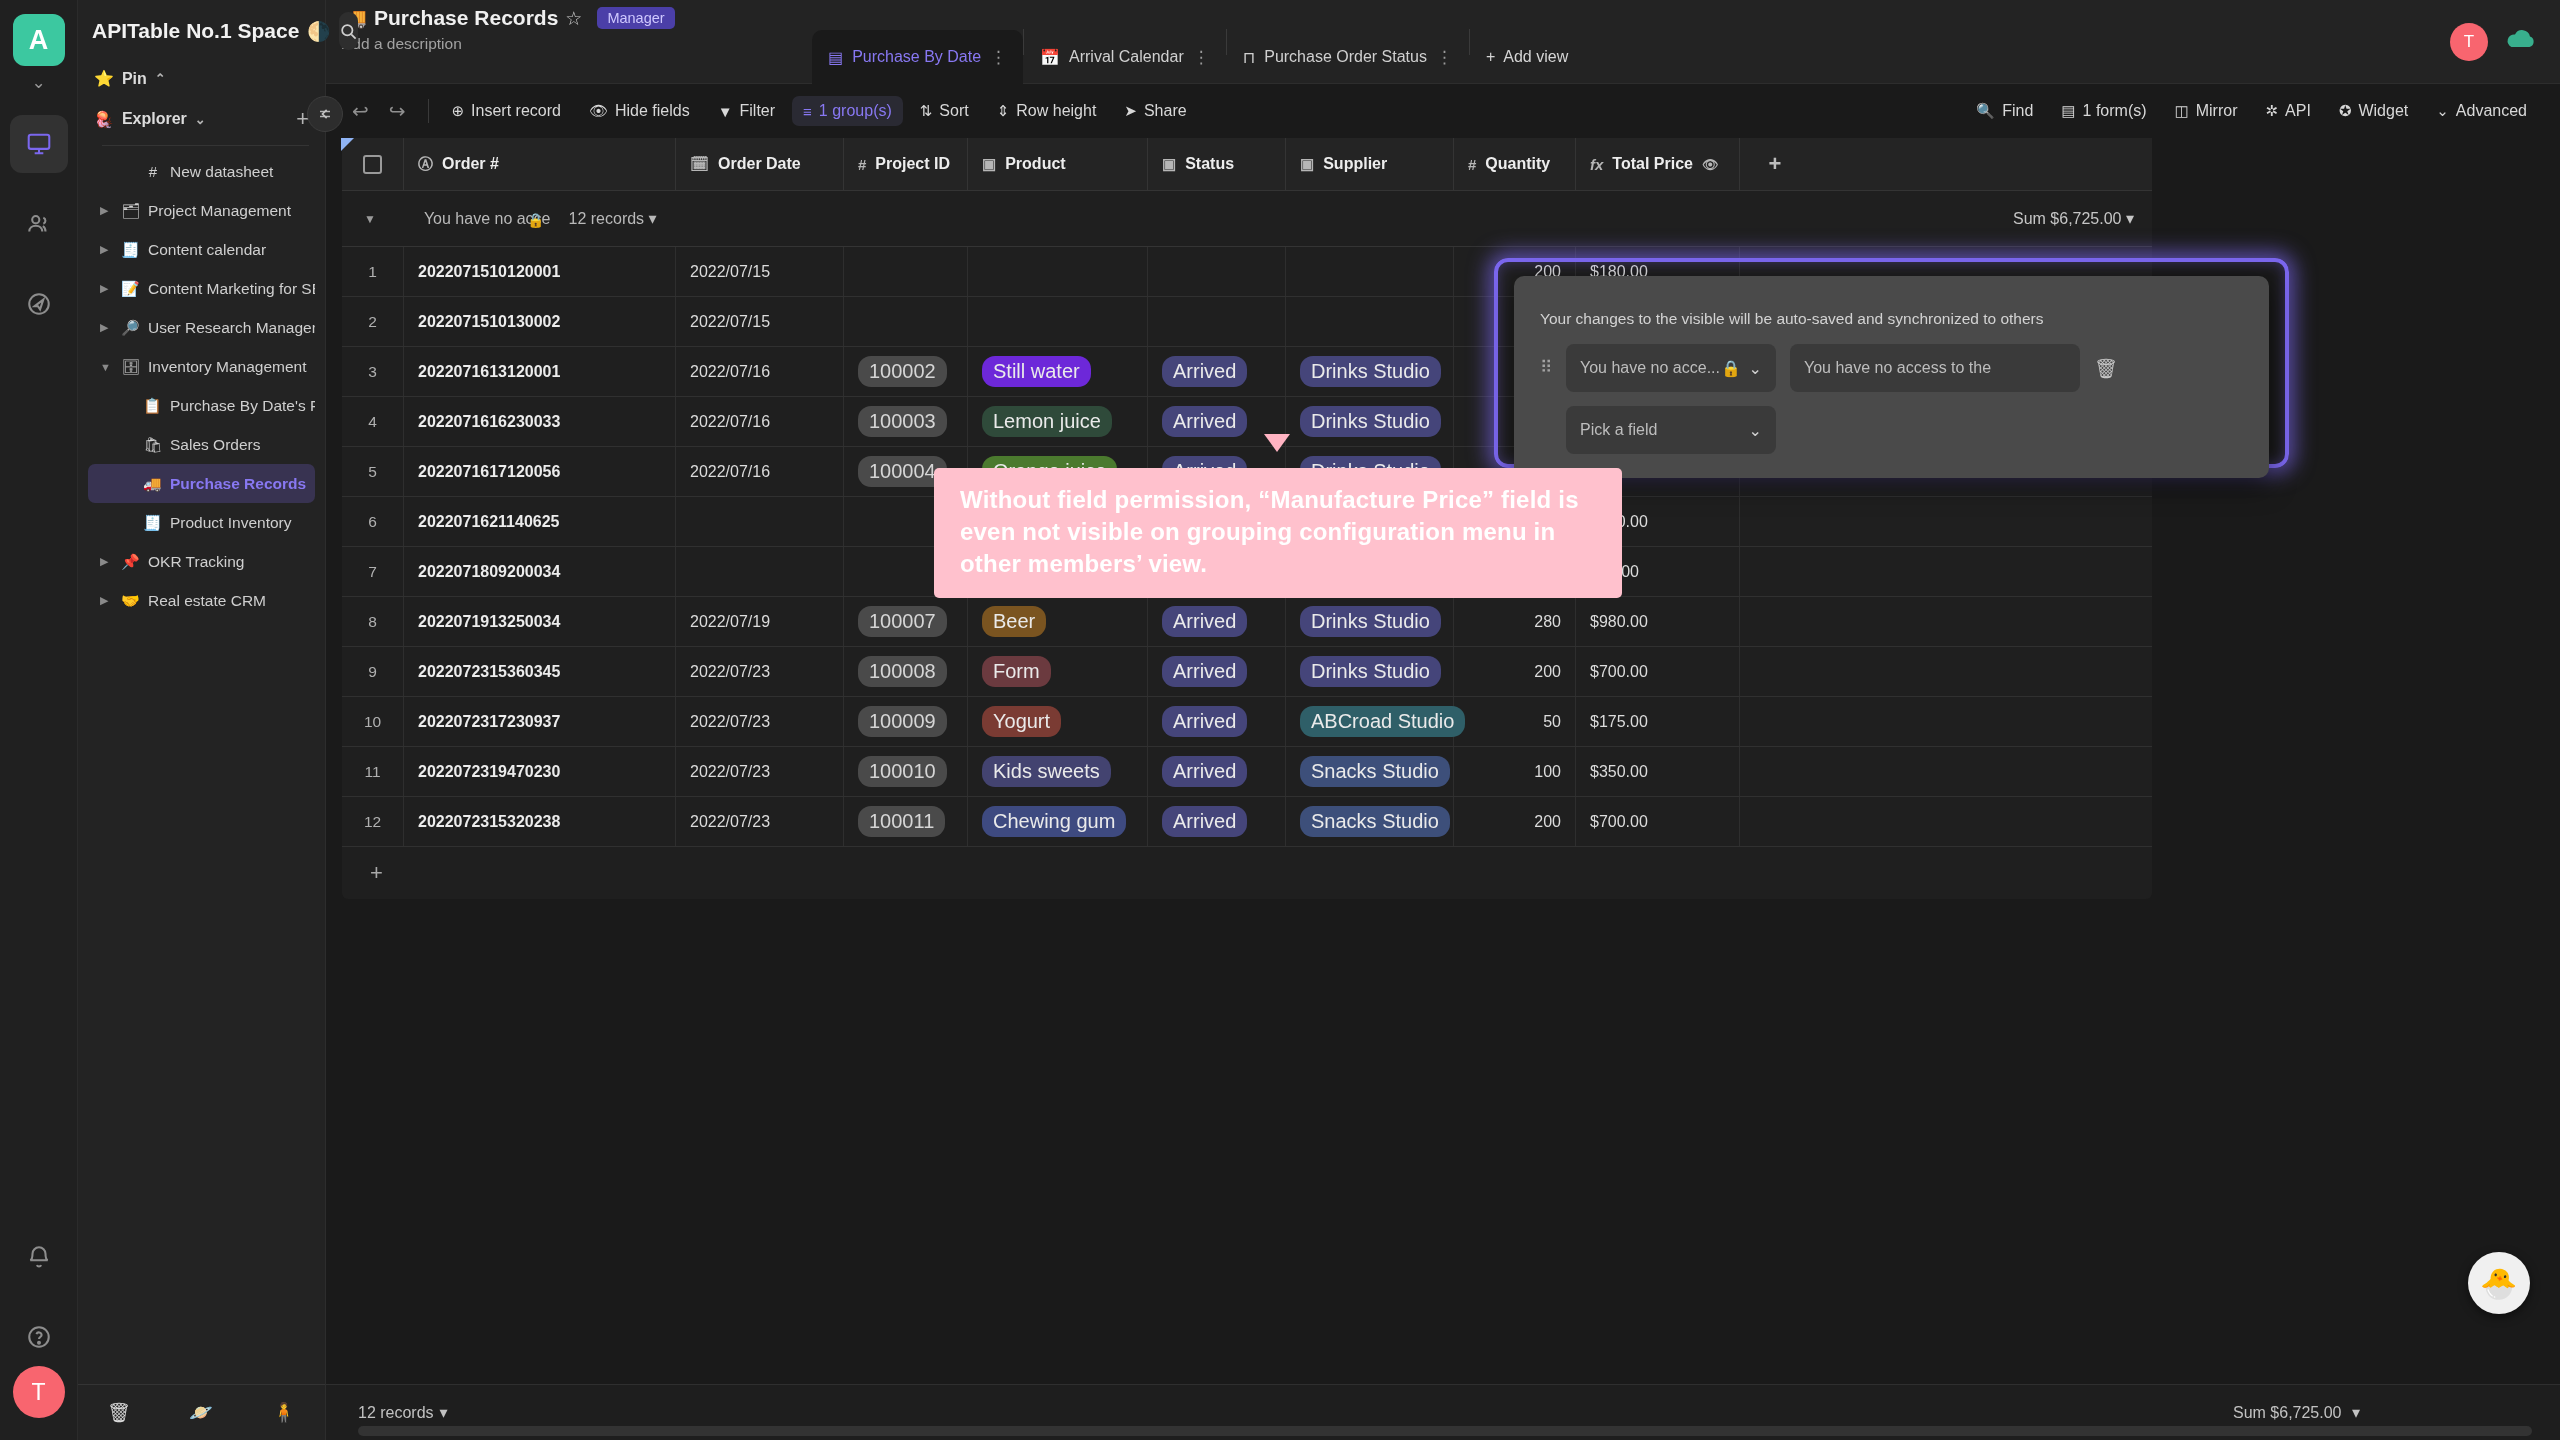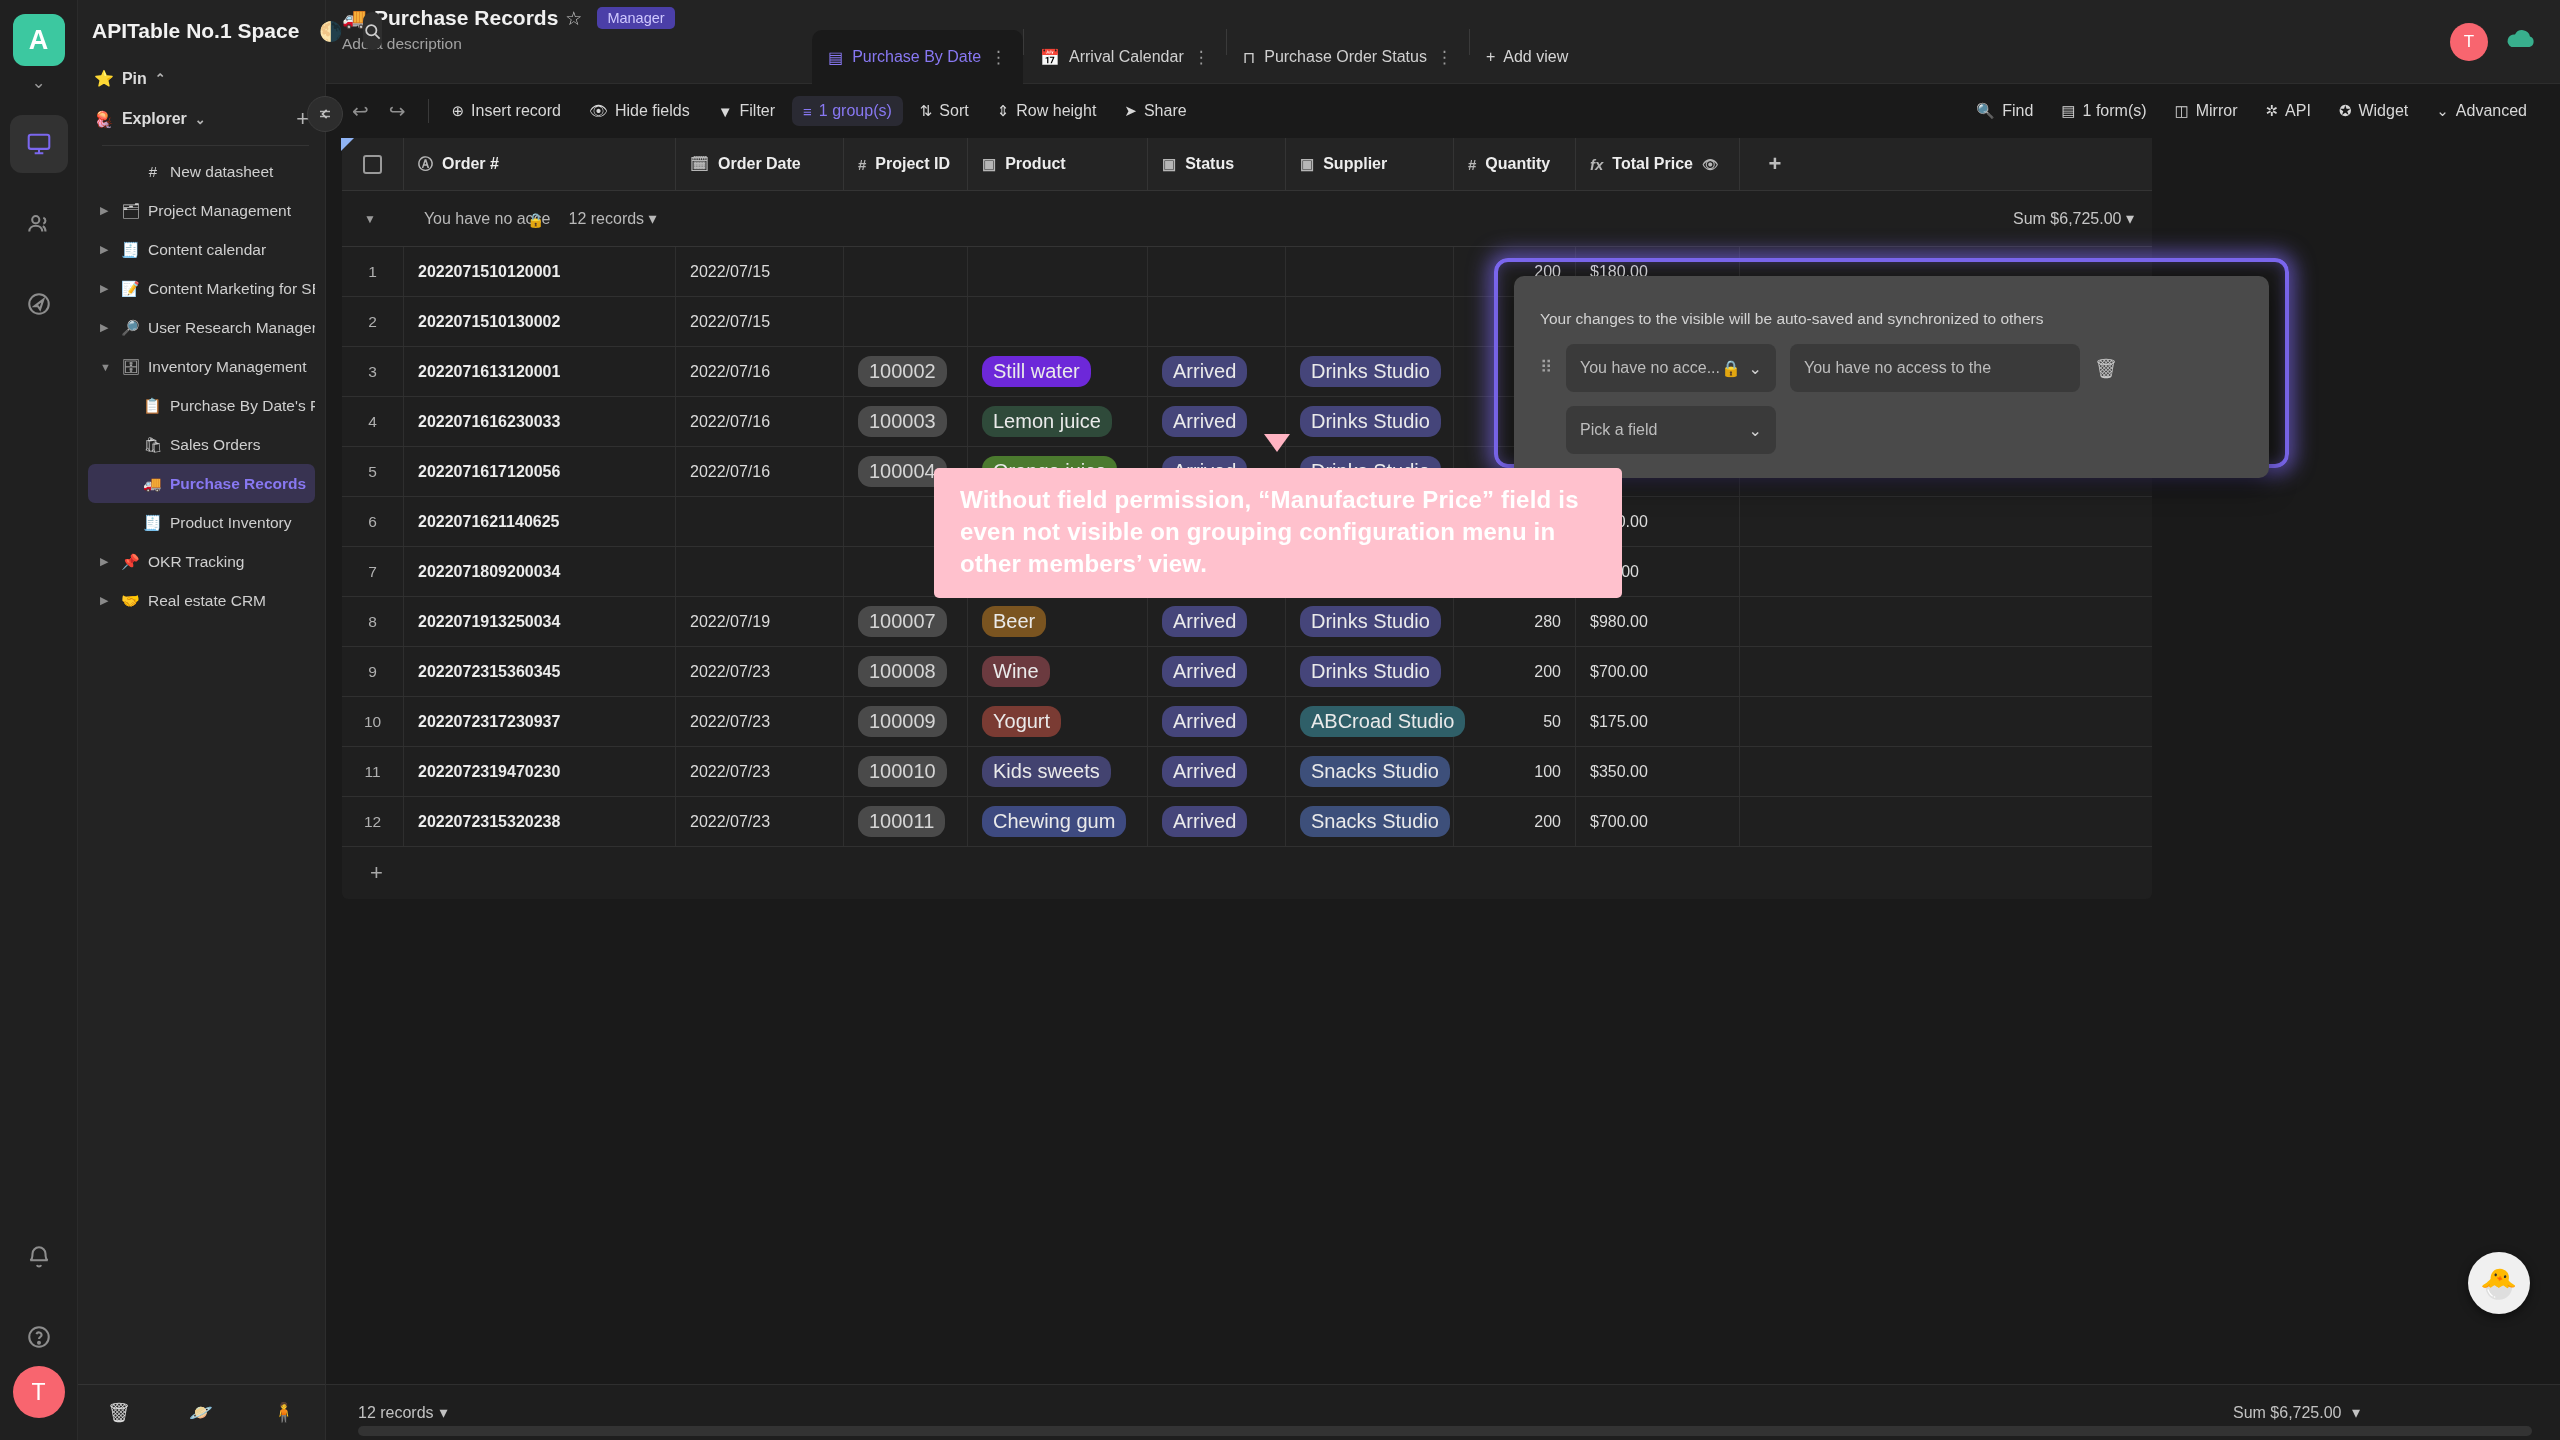--- a/index.html
+++ b/index.html
@@ -44,21 +44,21 @@
 
   
   .sidebar {
     width: 248px; height: 100%; background: #232323;
     border-right: 1px solid #2d2d2d;
     display: flex; flex-direction: column;
     flex: 0 0 248px;
     position: relative;
   }
   .sb-head {
-    display: flex; align-items: center; gap: 20px;
+    display: flex; align-items: center; gap: 8px;
     padding: 12px 12px 10px 14px;
   }
   .sb-title {
     font-size: 21px; font-weight: bold; color: #f2f2f2;
     white-space: nowrap;
   }
   .sb-emoji { font-size: 19px; }
   .sb-search {
     margin-left: auto; width: 38px; height: 38px; border-radius: 9px;
     background: #2e2e2e; display: flex; align-items: center; justify-content: center;
@@ -800,21 +800,21 @@
               <div class="cell c-order bold">
                 <span>2022072315360345</span>
               </div>
               <div class="cell c-date">
                 <span>2022/07/23</span>
               </div>
               <div class="cell c-pid">
                 <span class="pill gray">100008</span>
               </div>
               <div class="cell c-prod">
-                <span class="pill" style="background: rgb(107, 58, 63);">Wine</span>
+                <span class="pill" style="background: rgb(107, 58, 63);">Form</span>
               </div>
               <div class="cell c-stat">
                 <span class="pill" style="background: rgb(69, 69, 122);">Arrived</span>
               </div>
               <div class="cell c-sup">
                 <span class="pill" style="background: rgb(69, 69, 122);">Drinks Studio</span>
               </div>
               <div class="cell c-qty right">
                 <span>200</span>
               </div>

